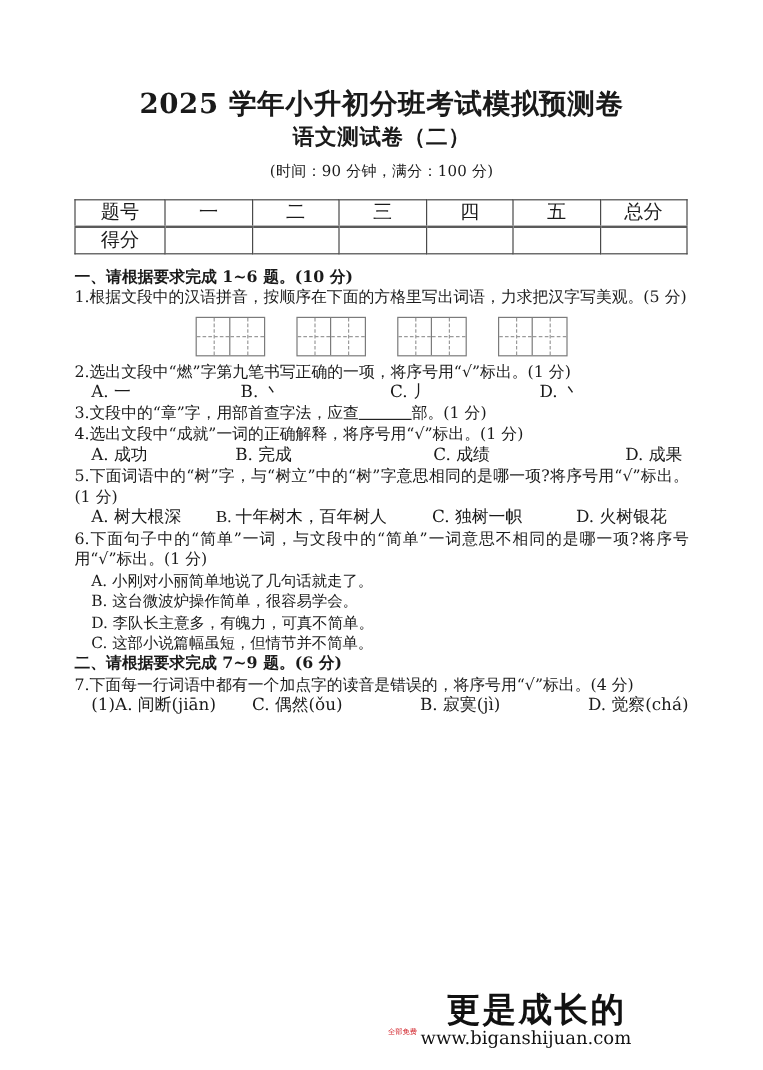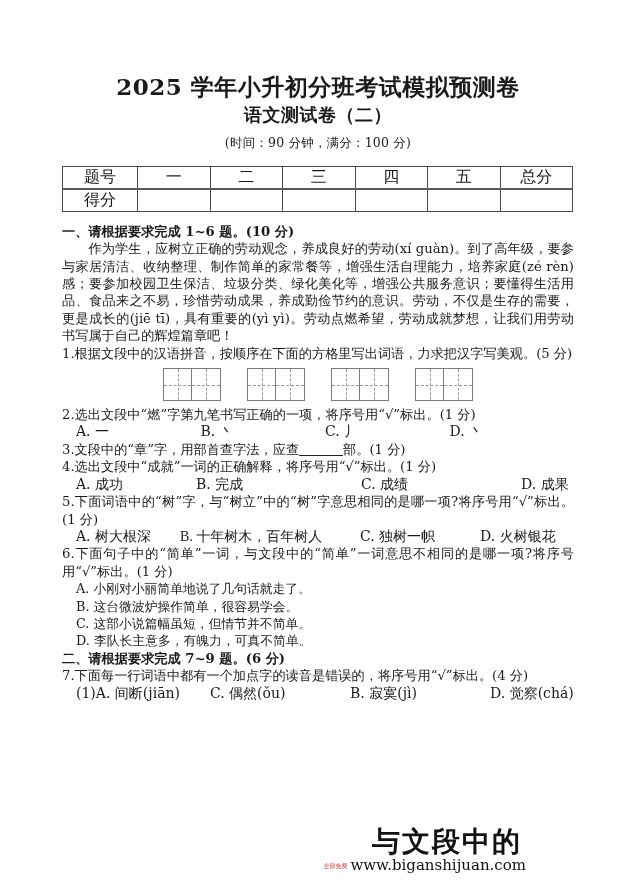--- a/index.html
+++ b/index.html
@@ -171,21 +171,20 @@
     font-size: 28px;
     font-weight: bold;
     letter-spacing: 2px;
     color: #111;
     line-height: 1.05;
     text-align: right;
     padding-right: 4px;
   }
   .logo-bottom {
     display: flex;
-    align-items: flex-end;
     justify-content: flex-end;
     gap: 3px;
   }
   .logo-badge {
     font-family: "DejaVu Sans", "Liberation Sans", sans-serif;
     font-size: 6px;
     color: #d2232a;
     letter-spacing: 0px;
     white-space: nowrap;
     padding-bottom: 3px;
@@ -228,21 +227,20 @@
         <td></td>
         <td></td>
       </tr>
     </tbody>
       </table>
 
     <div class="body-wrap">
 
       <div class="sec-head">一、请根据要求完成 1~6 题。(10 分)</div>
 
-      <div class="para">作为学生，应树立正确的劳动观念，养成良好的劳动(xí guàn)。到了高年级，要参与家居清洁、收纳整理、制作简单的家常餐等，增强生活自理能力，培养家庭(zé rèn)感；要参加校园卫生保洁、垃圾分类、绿化美化等，增强公共服务意识；要懂得生活用品、食品来之不易，珍惜劳动成果，养成勤俭节约的意识。劳动，不仅是生存的需要，更是成长的(jiē tī)，具有重要的(yì yì)。劳动点燃希望，劳动成就梦想，让我们用劳动书写属于自己的辉煌篇章吧！</div>
 
       <div class="qline">1.根据文段中的汉语拼音，按顺序在下面的方格里写出词语，力求把汉字写美观。(5 分)</div>
       <div class="grid-row">
         <div class="grid-group">
           <div class="grid-cell"></div>
           <div class="grid-cell"></div>
         </div>
         <div class="grid-group">
           <div class="grid-cell"></div>
           <div class="grid-cell"></div>
@@ -280,37 +278,37 @@
         <span>A. 树大根深</span>
         <span>B. 十年树木，百年树人</span>
         <span>C. 独树一帜</span>
         <span>D. 火树银花</span>
       </div>
 
       <div class="qline">6.下面句子中的“简单”一词，与文段中的“简单”一词意思不相同的是哪一项?将序号用“√”标出。(1 分)</div>
       <div class="opt-list">
         <div class="opt-item">A. 小刚对小丽简单地说了几句话就走了。</div>
         <div class="opt-item">B. 这台微波炉操作简单，很容易学会。</div>
+        <div class="opt-item">D. 李队长主意多，有魄力，可真不简单。</div>
         <div class="opt-item">C. 这部小说篇幅虽短，但情节并不简单。</div>
-        <div class="opt-item">D. 李队长主意多，有魄力，可真不简单。</div>
       </div>
 
       <div class="sec-head">二、请根据要求完成 7~9 题。(6 分)</div>
 
       <div class="qline">7.下面每一行词语中都有一个加点字的读音是错误的，将序号用“√”标出。(4 分)</div>
       <div class="opt-row opt-q7">
         <span><span>(1)</span><span>A. 间断(jiān)</span></span>
         <span>C. 偶然(ǒu)</span>
         <span>B. 寂寞(jì)</span>
         <span>D. 觉察(chá)</span>
       </div>
 
     </div>
   </div>
 
   <div class="logo">
-    <div class="logo-cn">与文段中的</div>
+    <div class="logo-cn">更是成长的</div>
     <div class="logo-bottom">
       <span class="logo-badge">全部免费</span>
       <span class="logo-url">www.biganshijuan.com</span>
     </div>
   </div>
 </div>
 
 </body></html>

